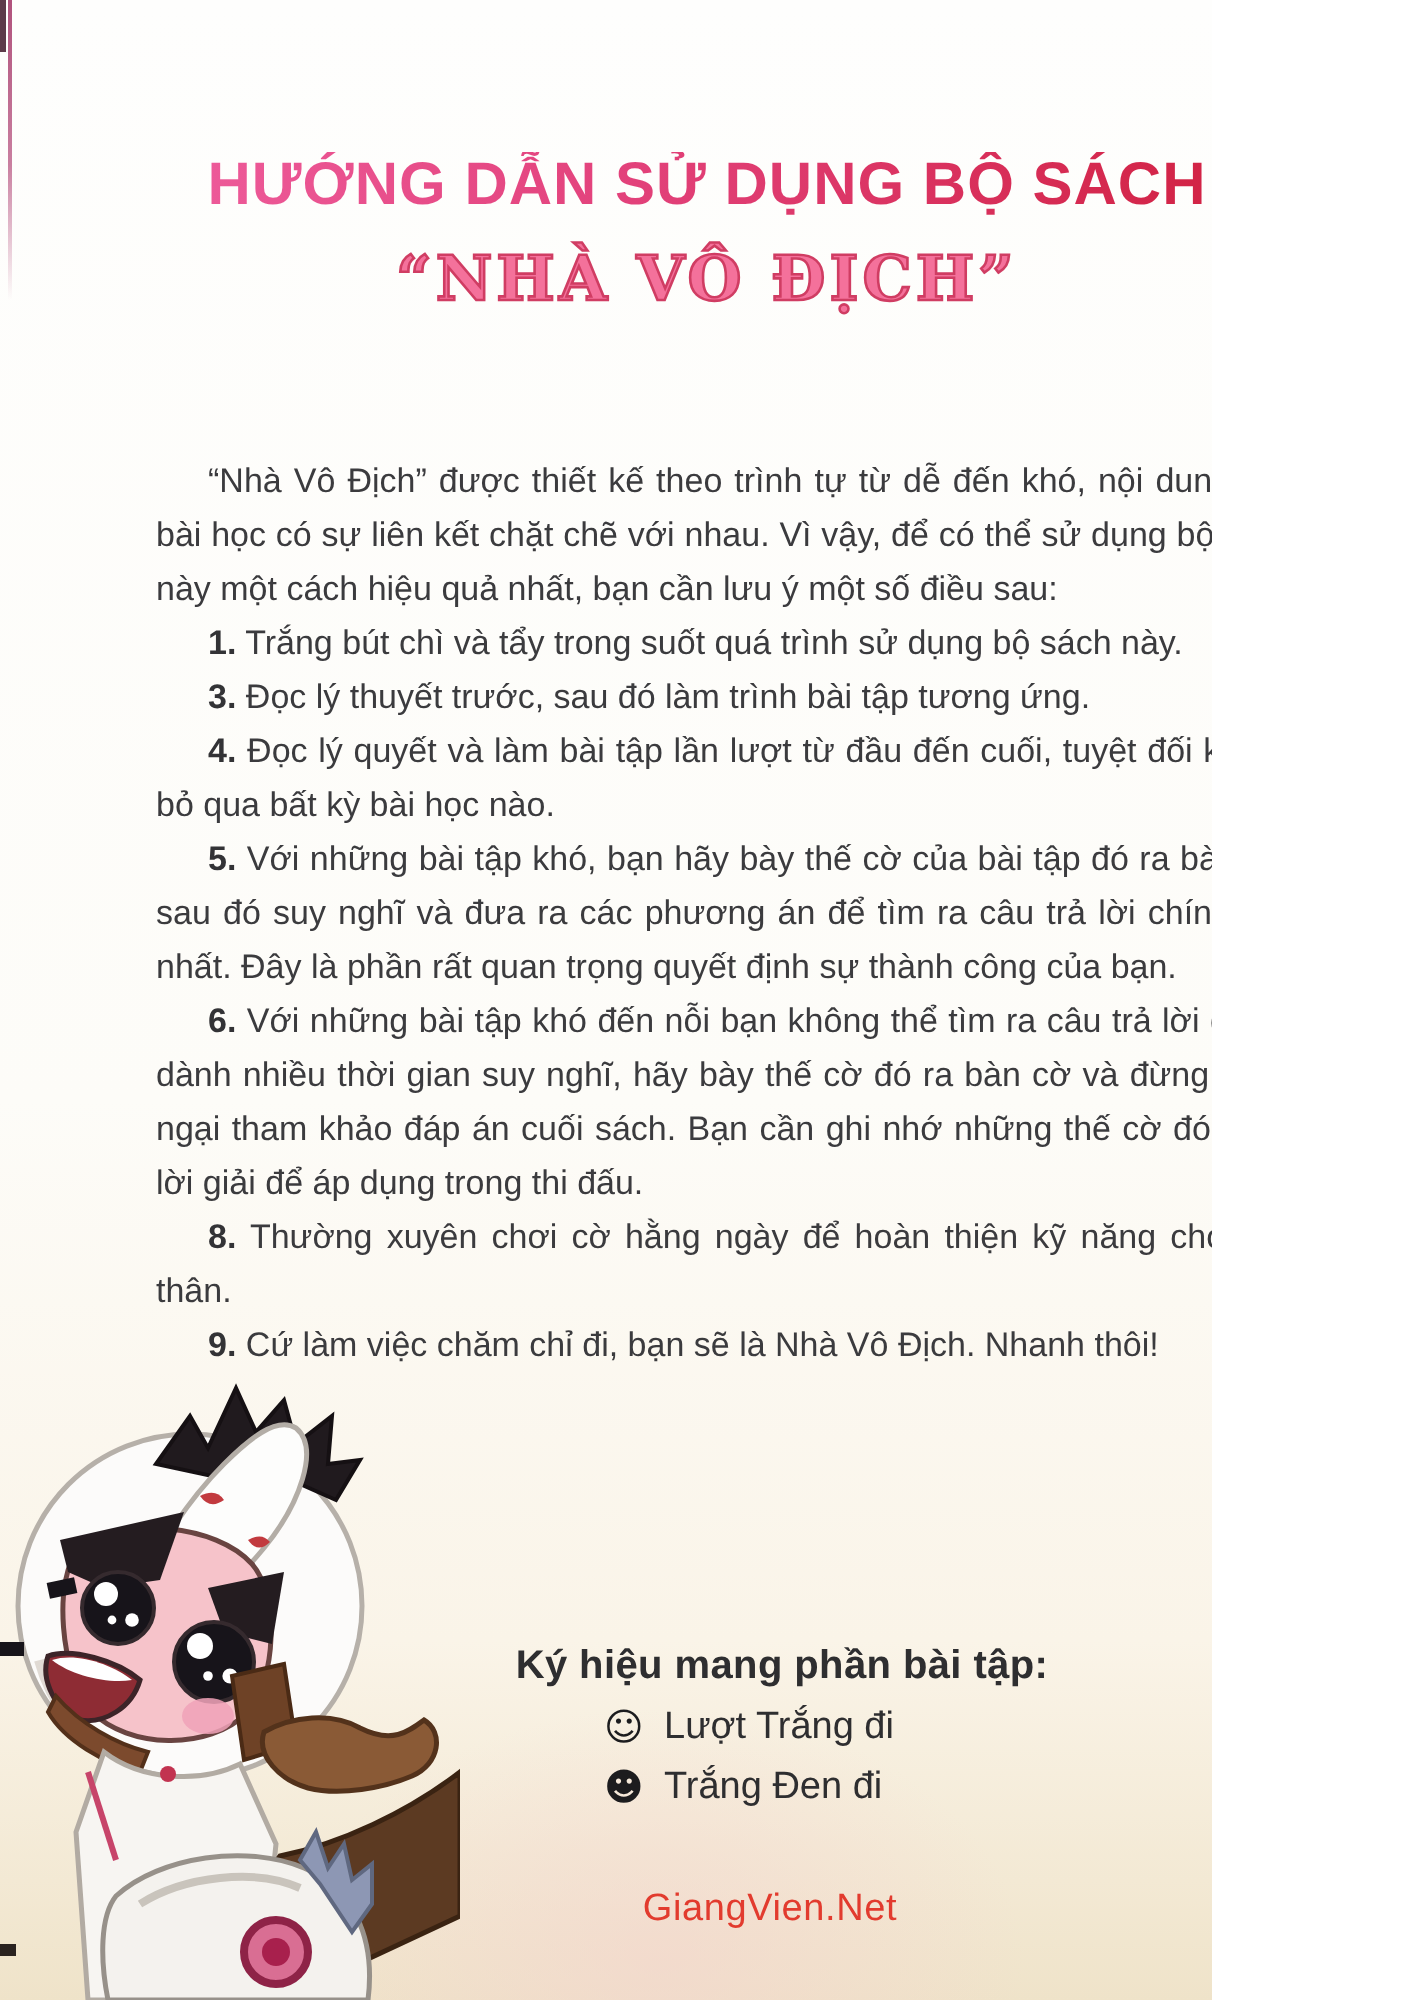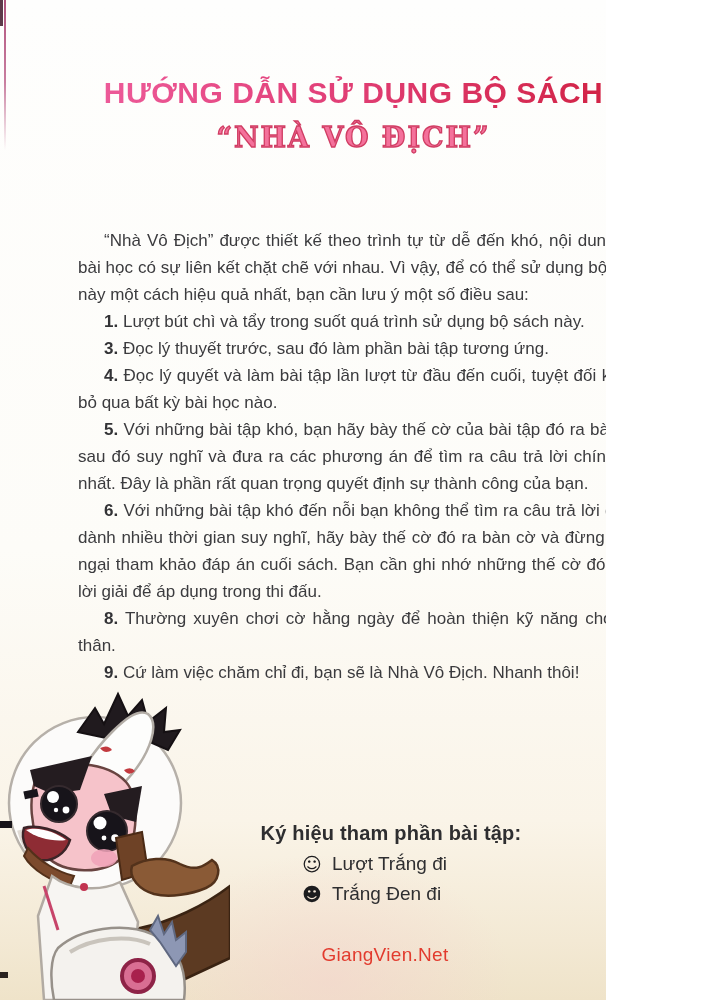--- a/index.html
+++ b/index.html
@@ -29,21 +29,21 @@
 
   .title {
     position: absolute; top: 76px; left: 0; width: 707px;
     text-align: center; font-size: 30px; font-weight: 700; letter-spacing: 0.5px;
     background: linear-gradient(90deg, #ef5f9f 8%, #e2417a 45%, #d02040 90%);
     -webkit-background-clip: text; background-clip: text; color: transparent;
   }
   .subtitle {
     position: absolute; top: 122px; left: 0; width: 707px;
     text-align: center; font-family: "DejaVu Serif", serif; font-weight: 700;
-    font-size: 27px; letter-spacing: 2px; color: #f4719b;
+    font-size: 31px; letter-spacing: 2px; color: #f4719b;
     -webkit-text-stroke: 1.3px #d03d63;
   }
 
   .content {
     position: absolute; top: 227px; left: 78px; width: 570px;
     font-size: 17px; line-height: 27px; color: #3b3b3e;
     text-align: justify;
   }
   .content p { text-indent: 26px; margin: 0; }
   .content p b { font-weight: 700; color: #333336; }
@@ -71,31 +71,31 @@
   <div class="edge-left-dark"></div>
   <div class="edge-right"></div>
   <div class="smudge-top-right"></div>
   <div class="edge-right-hook"></div>
 
   <div class="title">HƯỚNG DẪN SỬ DỤNG BỘ SÁCH</div>
   <div class="subtitle">“NHÀ VÔ ĐỊCH”</div>
 
   <div class="content">
     <p>“Nhà Vô Địch” được thiết kế theo trình tự từ dễ đến khó, nội dung các bài học có sự liên kết chặt chẽ với nhau. Vì vậy, để có thể sử dụng bộ sách này một cách hiệu quả nhất, bạn cần lưu ý một số điều sau:</p>
-    <p><b>1.</b> <span>Lượt bút chì và tẩy trong suốt quá trình sử dụng bộ sách này.</span></p>
-    <p><b>3.</b> <span>Đọc lý thuyết trước, sau đó làm phần bài tập tương ứng.</span></p>
+    <p><b>1.</b> <span>Trắng bút chì và tẩy trong suốt quá trình sử dụng bộ sách này.</span></p>
+    <p><b>3.</b> <span>Đọc lý thuyết trước, sau đó làm trình bài tập tương ứng.</span></p>
     <p><b>4.</b> <span>Đọc lý quyết và làm bài tập lần lượt từ đầu đến cuối, tuyệt đối không bỏ qua bất kỳ bài học nào.</span></p>
     <p><b>5.</b> <span>Với những bài tập khó, bạn hãy bày thế cờ của bài tập đó ra bàn cờ, sau đó suy nghĩ và đưa ra các phương án để tìm ra câu trả lời chính xác nhất. Đây là phần rất quan trọng quyết định sự thành công của bạn.</span></p>
     <p><b>6.</b> <span>Với những bài tập khó đến nỗi bạn không thể tìm ra câu trả lời dù đã dành nhiều thời gian suy nghĩ, hãy bày thế cờ đó ra bàn cờ và đừng ngần ngại tham khảo đáp án cuối sách. Bạn cần ghi nhớ những thế cờ đó cùng lời giải để áp dụng trong thi đấu.</span></p>
     <p><b>8.</b> <span>Thường xuyên chơi cờ hằng ngày để hoàn thiện kỹ năng cho bản thân.</span></p>
     <p><b>9.</b> <span>Cứ làm việc chăm chỉ đi, bạn sẽ là Nhà Vô Địch. Nhanh thôi!</span></p>
   </div>
 
   <div class="legend">
-    <div class="legend-heading">Ký hiệu tham phần bài tập:</div>
+    <div class="legend-heading">Ký hiệu mang phần bài tập:</div>
     <div class="legend-row">
       <span class="legend-icon">☺</span>
       <span>Lượt Trắng đi</span>
     </div>
     <div class="legend-row">
       <span class="legend-icon">☻</span>
       <span>Trắng Đen đi</span>
     </div>
   </div>
 

